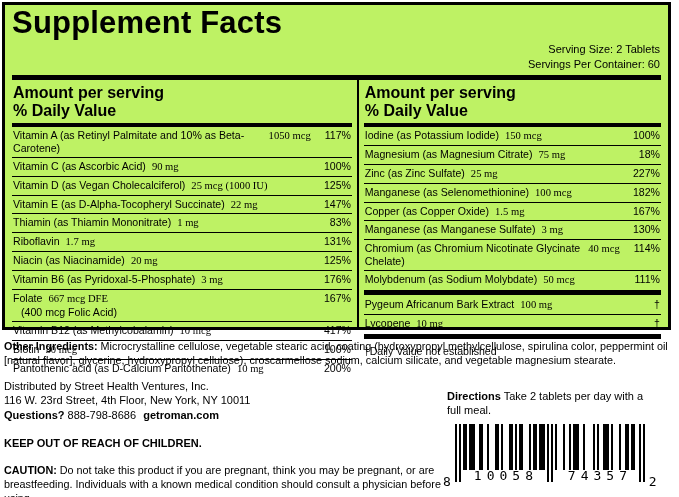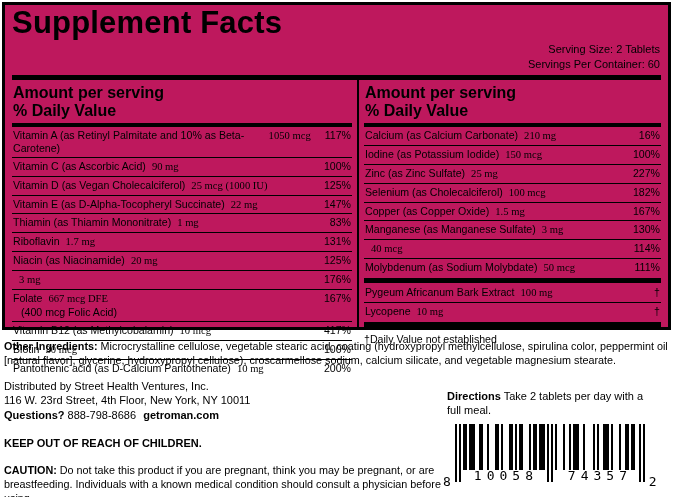--- a/index.html
+++ b/index.html
@@ -11,21 +11,21 @@
     font-family: "Liberation Sans", sans-serif;
     -webkit-font-smoothing: antialiased;
   }
   .page { position: relative; width: 679px; height: 497px; background: #fff; overflow: hidden; }
 
   
   .facts-box {
     position: absolute; left: 2px; top: 2px;
     width: 669px; height: 328px;
     border: 3px solid #000;
-    background: #be185d;
+    background: #bef264;
   }
   .title {
     font-size: 31px; font-weight: bold; letter-spacing: 0.2px;
     padding: 2px 6px 0 7px; line-height: 1.05;
   }
   .serv-line { font-size: 11px; padding: 3px 8px 0; line-height: 1.15; text-align: right; }
   .thick-bar-full { height: 5px; background: #000; margin: 4px 7px 0; }
 
   .cols { display: flex; align-items: stretch; margin: 0 7px; height: 248px; }
   .col { flex: none; }
@@ -153,20 +153,21 @@
             <div class="row">
     <div class="row-main">
       <span class="nm">Niacin (as Niacinamide)</span>
       <span class="amt">20 mg</span>
       <span class="dv">125%</span>
     </div>
 
   </div>
             <div class="row">
     <div class="row-main">
+      <span class="nm">Vitamin B6 (as Pyridoxal-5-Phosphate)</span>
       <span class="amt">3 mg</span>
       <span class="dv">176%</span>
     </div>
 
   </div>
             <div class="row">
     <div class="row-main">
       <span class="nm">Folate</span>
       <span class="amt">667 mcg DFE</span>
       <span class="dv">167%</span>
@@ -203,45 +204,45 @@
       <div class="divider-v"></div>
 
       <div class="col col-right">
         <div class="col-header">
           <span>Amount per serving</span>
           <span>% Daily Value</span>
         </div>
         <div class="rows">
             <div class="row">
     <div class="row-main">
-      <span class="nm">Calcium (as Calcium Carbonate)</span>
-      <span class="amt">210 mg</span>
-      <span class="dv">16%</span>
-    </div>
-
-  </div>
-            <div class="row">
-    <div class="row-main">
       <span class="nm">Iodine (as Potassium Iodide)</span>
       <span class="amt">150 mcg</span>
       <span class="dv">100%</span>
     </div>
 
   </div>
             <div class="row">
     <div class="row-main">
+      <span class="nm">Magnesium (as Magnesium Citrate)</span>
+      <span class="amt">75 mg</span>
+      <span class="dv">18%</span>
+    </div>
+
+  </div>
+            <div class="row">
+    <div class="row-main">
       <span class="nm">Zinc (as Zinc Sulfate)</span>
       <span class="amt">25 mg</span>
       <span class="dv">227%</span>
     </div>
 
   </div>
             <div class="row">
     <div class="row-main">
-      <span class="nm">Selenium (as Cholecalciferol)</span>
+      <span class="nm">Manganese (as Selenomethionine)</span>
       <span class="amt">100 mcg</span>
       <span class="dv">182%</span>
     </div>
 
   </div>
             <div class="row">
     <div class="row-main">
       <span class="nm">Copper (as Copper Oxide)</span>
       <span class="amt">1.5 mg</span>
       <span class="dv">167%</span>
@@ -251,20 +252,21 @@
             <div class="row">
     <div class="row-main">
       <span class="nm">Manganese (as Manganese Sulfate)</span>
       <span class="amt">3 mg</span>
       <span class="dv">130%</span>
     </div>
 
   </div>
             <div class="row">
     <div class="row-main">
+      <span class="nm">Chromium (as Chromium Nicotinate Glycinate Chelate)</span>
       <span class="amt">40 mcg</span>
       <span class="dv">114%</span>
     </div>
 
   </div>
             <div class="row">
     <div class="row-main">
       <span class="nm">Molybdenum (as Sodium Molybdate)</span>
       <span class="amt">50 mcg</span>
       <span class="dv">111%</span>

